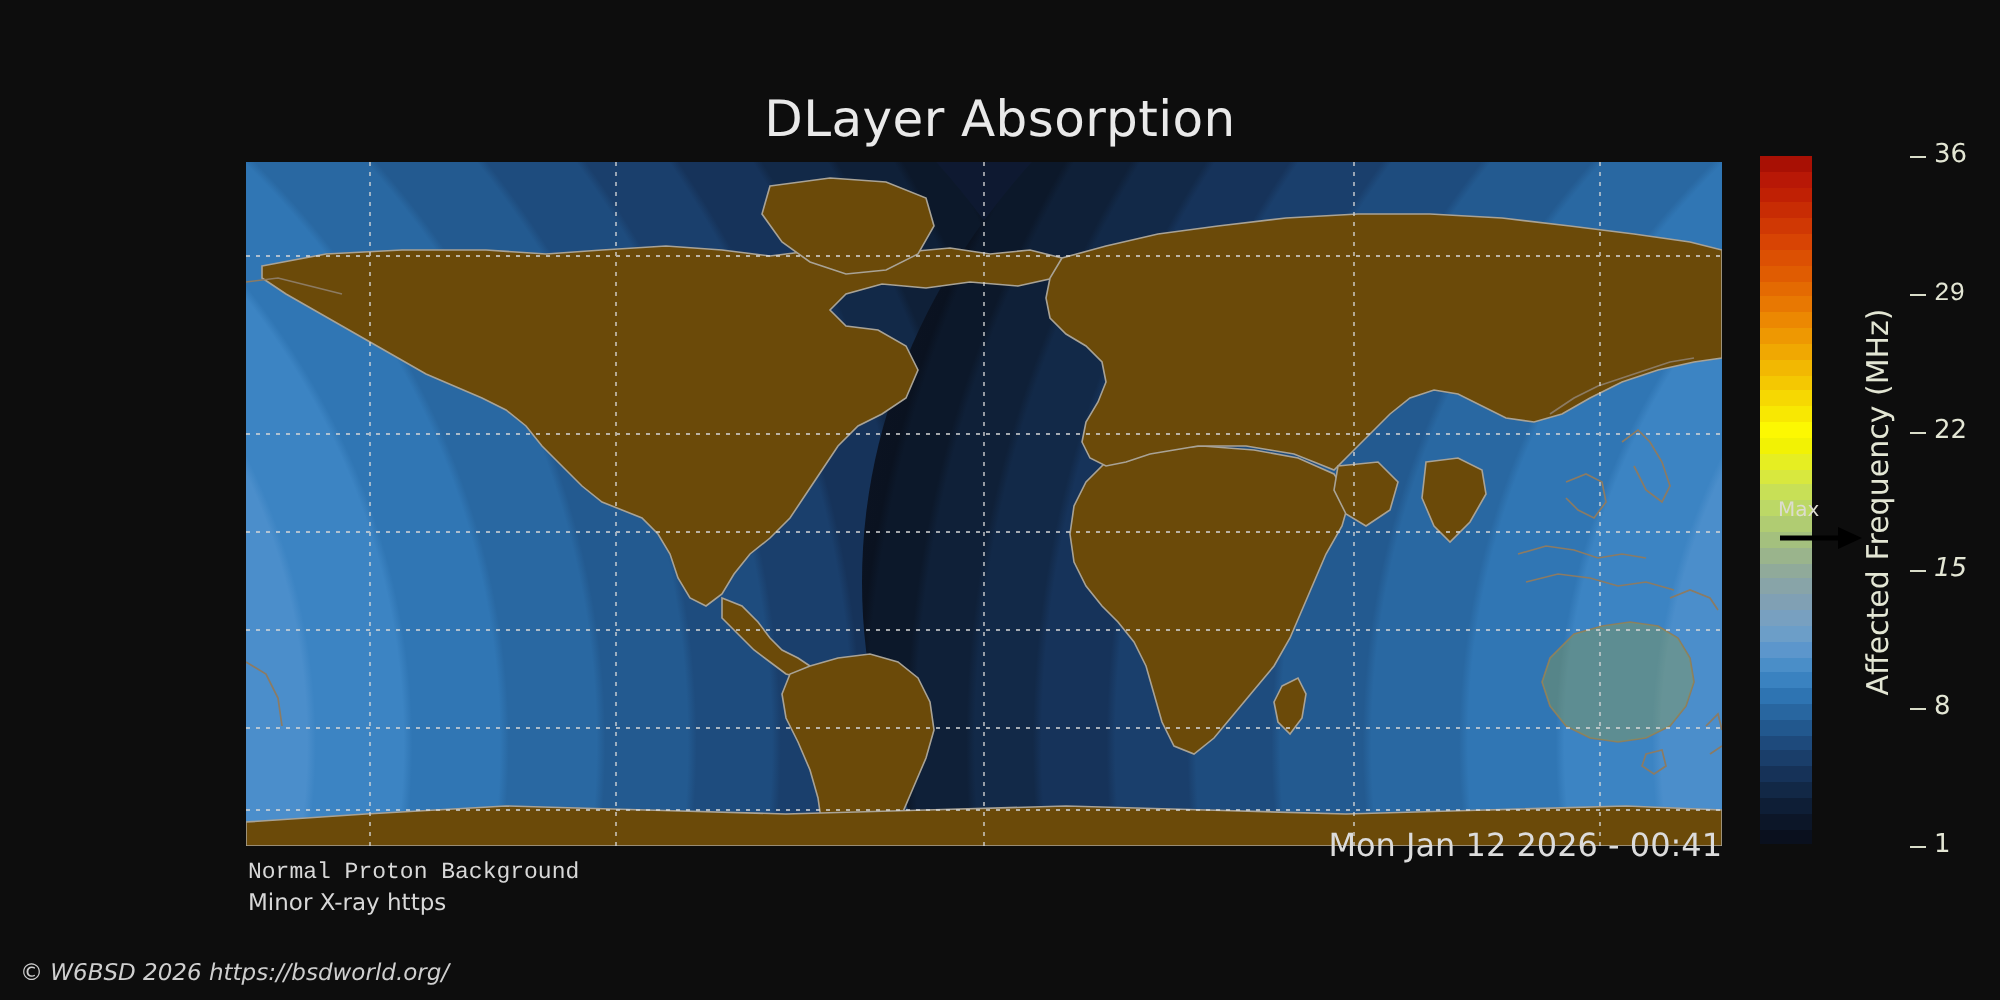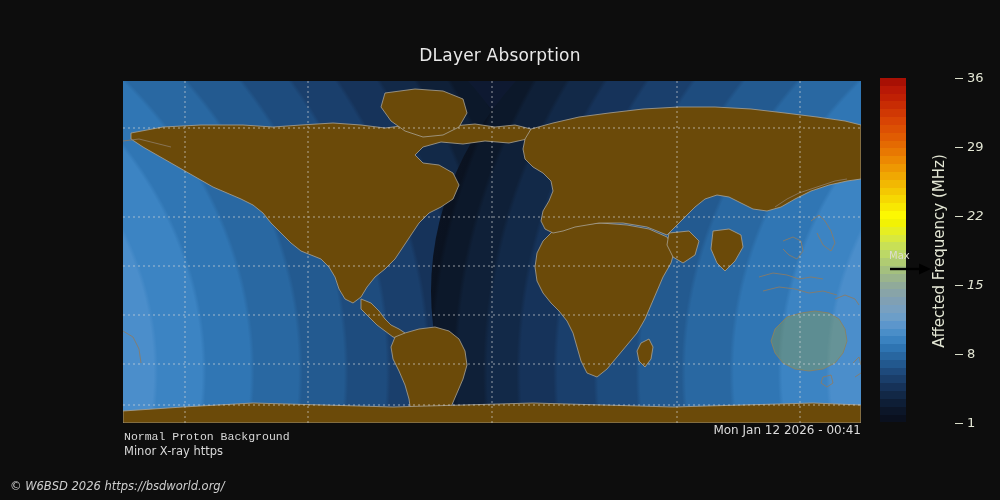--- a/index.html
+++ b/index.html
@@ -3,21 +3,21 @@
 <meta charset="utf-8">
 <style>
   html,body{margin:0;padding:0;background:#0d0d0d;}
   body{
     width:1000px;height:500px;position:relative;overflow:hidden;
     font-family:"DejaVu Sans","Liberation Sans",sans-serif;
     background:#0d0d0d;color:#e8e8e8;
   }
   #title{
     position:absolute;left:0;top:45px;width:1000px;text-align:center;
-    font-size:17px;color:#e9e9e9;letter-spacing:.2px;
+    font-size:25px;color:#e9e9e9;letter-spacing:.2px;
   }
   #map-frame{
     position:absolute;left:123px;top:81px;width:738px;height:342px;
     overflow:hidden;background:#0c1529;
   }
   #map-frame svg{display:block;}
   #cbar{
     position:absolute;left:880px;top:78px;width:26px;height:345px;
   }
   .cb-seg{width:100%;}
@@ -30,21 +30,21 @@
   }
   #cb-title span{
     display:block;white-space:nowrap;font-size:15px;color:#e3e6d4;
     transform:rotate(-90deg);
   }
   #maxann{position:absolute;left:889px;top:251px;width:44px;height:26px;pointer-events:none;}
   #maxann .mx{font-size:10px;color:#dcdcd0;line-height:10px;display:block;}
   .note{position:absolute;font-size:11.5px;color:#d8d8d8;}
   #note1{left:124px;top:430px;font-family:Liberation Mono, monospace;}
   #note2{left:124px;top:444px;}
-  #stamp{position:absolute;right:139px;top:423px;font-size:12px;color:#dcdcdc;}
+  #stamp{position:absolute;right:139px;top:413px;font-size:16px;color:#dcdcdc;}
   #copy{position:absolute;left:10px;top:479px;font-size:11.5px;color:#cfcfcf;font-style:italic;}
 </style>
 </head>
 <body>
 
 <div id="title">DLayer Absorption</div>
 
 <div id="map-frame">
   <svg width="738" height="342" viewBox="0 0 738 342">
     <defs>
@@ -298,23 +298,23 @@
     <div class="cb-seg" style="background: rgb(22, 50, 88); height: 7.84091px;"></div>
     <div class="cb-seg" style="background: rgb(18, 40, 70); height: 7.84091px;"></div>
     <div class="cb-seg" style="background: rgb(14, 30, 54); height: 7.84091px;"></div>
     <div class="cb-seg" style="background: rgb(12, 22, 40); height: 7.84091px;"></div>
     <div class="cb-seg" style="background: rgb(10, 16, 30); height: 7.84091px;"></div>
   </div>
 <div id="cbar-ticks">
     <div class="tk" style="top: 0px;"></div>
     <div class="tklab" style="top: 0px;">36</div>
     <div class="tk" style="top: 69px;"></div>
-    <div class="tklab" style="top: 69px;">29</div>
+    <div class="tklab" style="top: 69px; font-family: Liberation Mono, monospace;">29</div>
     <div class="tk" style="top: 138px;"></div>
-    <div class="tklab" style="top: 138px; font-style: italic;">22</div>
+    <div class="tklab" style="top: 138px;">22</div>
     <div class="tk" style="top: 207px;"></div>
     <div class="tklab" style="top: 207px; font-style: italic;">15</div>
     <div class="tk" style="top: 276px;"></div>
     <div class="tklab" style="top: 276px;">8</div>
     <div class="tk" style="top: 345px;"></div>
     <div class="tklab" style="top: 345px;">1</div>
   </div>
 <div id="cb-title">
   <span>Affected Frequency (MHz)</span>
 </div>

